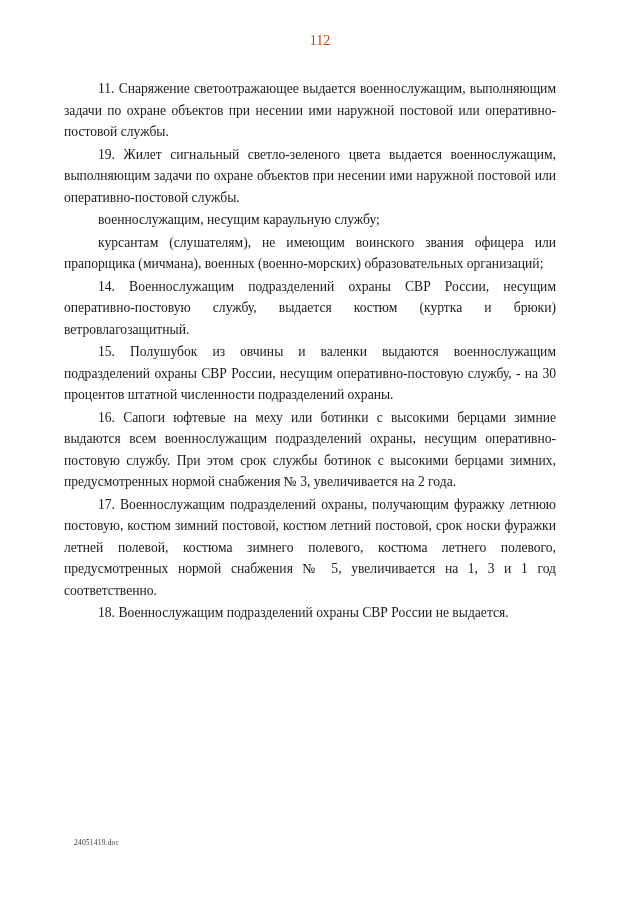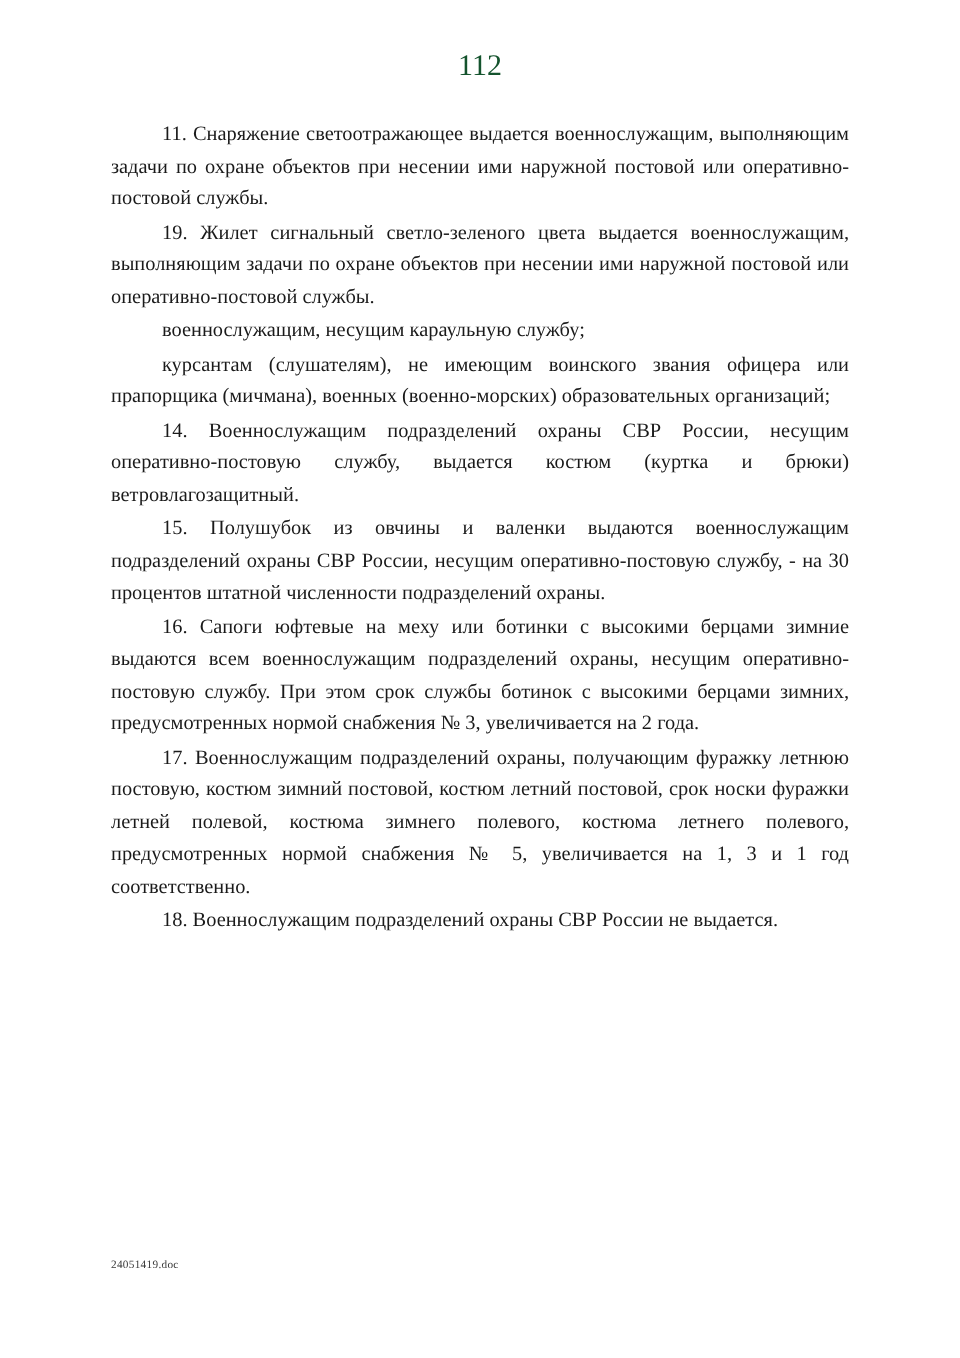--- a/index.html
+++ b/index.html
@@ -21,27 +21,27 @@
     position: relative;
     box-sizing: border-box;
     padding: 0;
   }
   .page-number {
     position: absolute;
     top: 33px;
     left: 0;
     width: 640px;
     text-align: center;
-    font-size: 20px;
-    color: #14532d;
+    font-size: 14px;
+    color: #c2410c;
   }
   .content {
     position: absolute;
     top: 78px;
-    left: 74px;
+    left: 64px;
     width: 492px;
   }
   p {
     margin: 0 0 1px 0;
     font-size: 13.6px;
     line-height: 21.5px;
     text-align: justify;
     text-justify: inter-word;
     color: #1a1a1a;
   }

